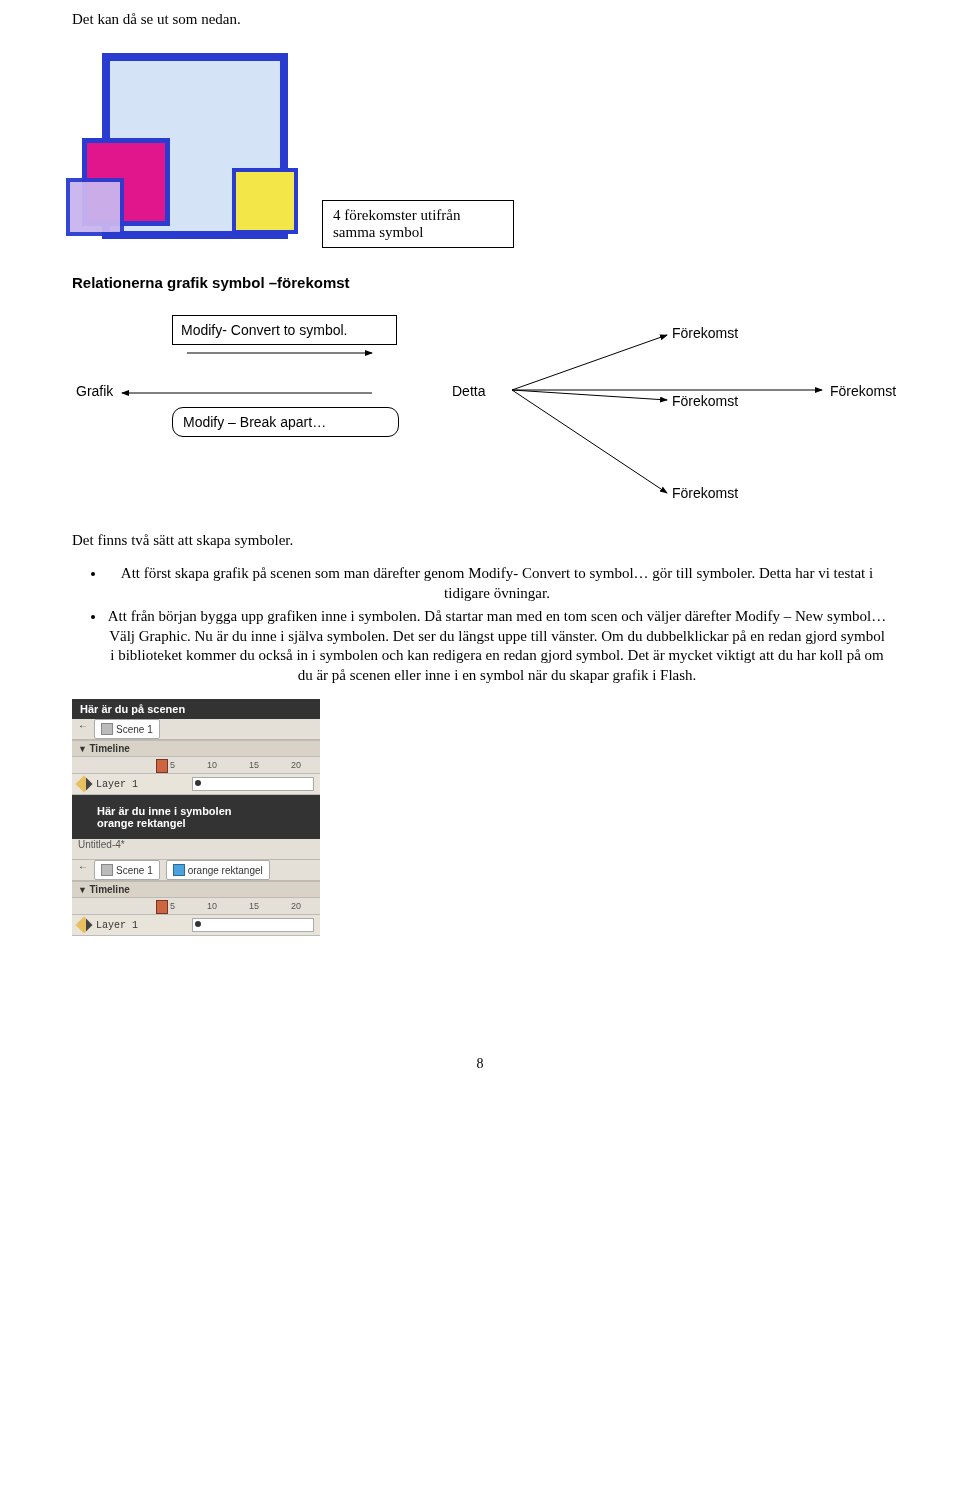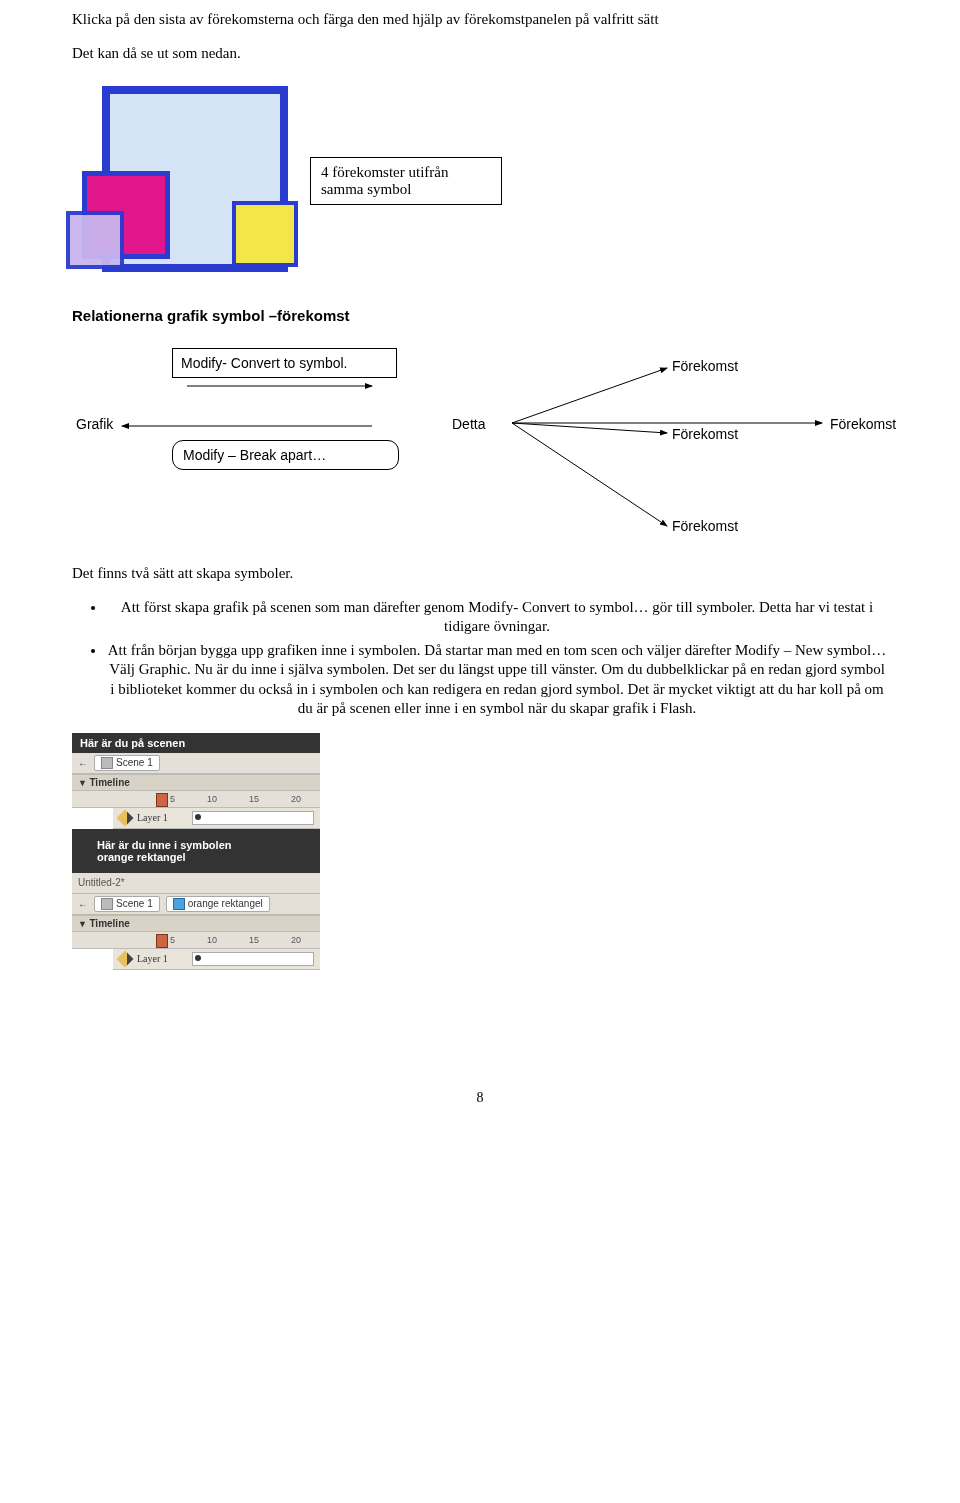--- a/index.html
+++ b/index.html
@@ -10,21 +10,21 @@
     font-size: 15px;
     color: #000;
     width: 960px;
   }
   .page {
     padding: 10px 72px 40px 72px;
     position: relative;
   }
   p { margin: 0 0 14px 0; line-height: 1.3; }
   .heading { font-family: Arial, Helvetica, sans-serif; font-weight: bold; font-size: 15px; margin: 20px 0 14px 0; }
-  .illus-row { display: flex; align-items: center; gap: 28px; margin: 18px 0 26px 0; }
+  .illus-row { display: flex; align-items: flex-end; gap: 40px; margin: 18px 0 26px 0; }
   .illus {
     width: 210px; height: 200px; position: relative;
   }
   
   .sq-blue { position:absolute; left:30px; top:5px; width:170px; height:170px; border:8px solid #2a3ccf; background:#d4e3f5; }
   
   .sq-mag { position:absolute; left:10px; top:90px; width:78px; height:78px; border:5px solid #2a3ccf; background:#e2168c; }
   
   .sq-lav { position:absolute; left:-6px; top:130px; width:50px; height:50px; border:4px solid #2a3ccf; background:#c9b5ef; opacity:.95; }
   
@@ -49,44 +49,43 @@
   .box-convert { left:100px; top:10px; width:205px;padding-left:8px; }
   .box-break   { left:100px; top:102px; width:205px;border-radius:11px; }
 
   ul.bullets { margin: 0 0 14px 0; padding-left: 34px; text-align: center; }
   ul.bullets li { margin-bottom: 4px; line-height:1.3; }
 
   
   .shots { width:248px; margin-top:10px; }
   .shot-title { background:#333; color:#fff; font-family:Arial,Helvetica,sans-serif; font-size:11px; font-weight:bold; padding:4px 8px; }
   .shot-title.sub { padding:10px 25px; }
-  .shot-bar { background:#e4e0d7; height:20px; display:flex; align-items:center; font-family:Arial,Helvetica,sans-serif; font-size:10px; color:#333; padding:0 6px; gap:6px; border-bottom:1px solid #bfb9aa; }
+  .shot-bar { background:#e4e0d7; height:20px; display:flex; font-family:Arial,Helvetica,sans-serif; font-size:10px; color:#333; padding:0 6px; gap:6px; border-bottom:1px solid #bfb9aa; }
   .shot-bar .pill { background:#fff; border:1px solid #aaa; border-radius:2px; padding:1px 6px; display:inline-flex; align-items:center; gap:3px; }
   .shot-bar .ast { color:#555; font-size:10px; }
   .timeline-hdr { background:#d8d3c6; font-family:Arial,Helvetica,sans-serif; font-size:10px; font-weight:bold; color:#333; padding:2px 6px; border-top:1px solid #bbb; border-bottom:1px solid #bbb; }
   .ruler { background:#e4e0d7; height:16px; padding:0 0 0 98px; display:flex; align-items:center; gap:32px; font-family:Arial,Helvetica,sans-serif; font-size:9px; color:#555; border-bottom:1px solid #bbb; position:relative; }
   .ruler .frame1 { position:absolute; left:84px; top:2px; width:10px; height:12px; background:#cc6642; border:1px solid #7a3520; }
-  .layer-row { background:#e8e4da; height:20px; display:flex; align-items:center; font-family:Liberation Serif, serif; font-size:10px; color:#333; padding:0 6px; gap:6px; border-bottom:1px solid #bbb;margin-left:41px; }
+  .layer-row { background:#e8e4da; height:20px; display:flex; align-items:center; font-family:Liberation Mono, monospace; font-size:10px; color:#333; padding:0 6px; gap:6px; border-bottom:1px solid #bbb; }
   .layer-row .pencil { width:12px; height:12px; background:linear-gradient(135deg,#e8c060 0 60%, #444 60% 100%); transform:rotate(-45deg);}
   .layer-row .track { margin-left:auto; width:120px; height:12px; background:#fff; border:1px solid #aaa; position:relative; }
   .layer-row .track::before { content:""; position:absolute; left:2px; top:2px; width:6px; height:6px; background:#333; border-radius:50%; }
 
   .pagenum { text-align:center; font-size:14px; margin-top:120px; }
 
   .arrow-ic::after{content:"←";}
   .scene-ic{width:10px;height:10px;background:#bbb;display:inline-block;border:1px solid #888;}
   .graphic-ic{width:10px;height:10px;background:#4aa3df;display:inline-block;border:1px solid #2a6a9a;}
   .tri::before{content:"▼ ";font-size:9px;}
 </style>
 </head>
 <body>
 
 <div class="page">
 
-  <p>Klicka på den sista av förekomsterna och färga den med hjälp av förekomstpanelen på valfritt sätt</p>
   <p>Det kan då se ut som nedan.</p>
 
   <div class="illus-row">
     <div class="illus">
       <div class="sq-blue"></div>
       <div class="sq-mag"></div>
       <div class="sq-lav"></div>
       <div class="sq-yel"></div>
     </div>
     <div class="caption-box">4 förekomster utifrån samma symbol</div>
@@ -146,21 +145,21 @@
       <span class="pencil"></span>
       <span>Layer 1</span>
       <span class="track"></span>
     </div>
 
     <div class="shot-title sub">
       <span>Här är du inne i symbolen</span><br>
       <span>orange rektangel</span>
     </div>
     <div class="shot-bar">
-      <span class="ast">Untitled-2*</span>
+      <span class="ast">Untitled-4*</span>
     </div>
     <div class="shot-bar">
       <span class="arrow-ic"></span>
       <span class="pill">
         <span class="scene-ic"></span>
         <span>Scene 1</span>
       </span>
       <span class="pill">
         <span class="graphic-ic"></span>
         <span>orange rektangel</span>

